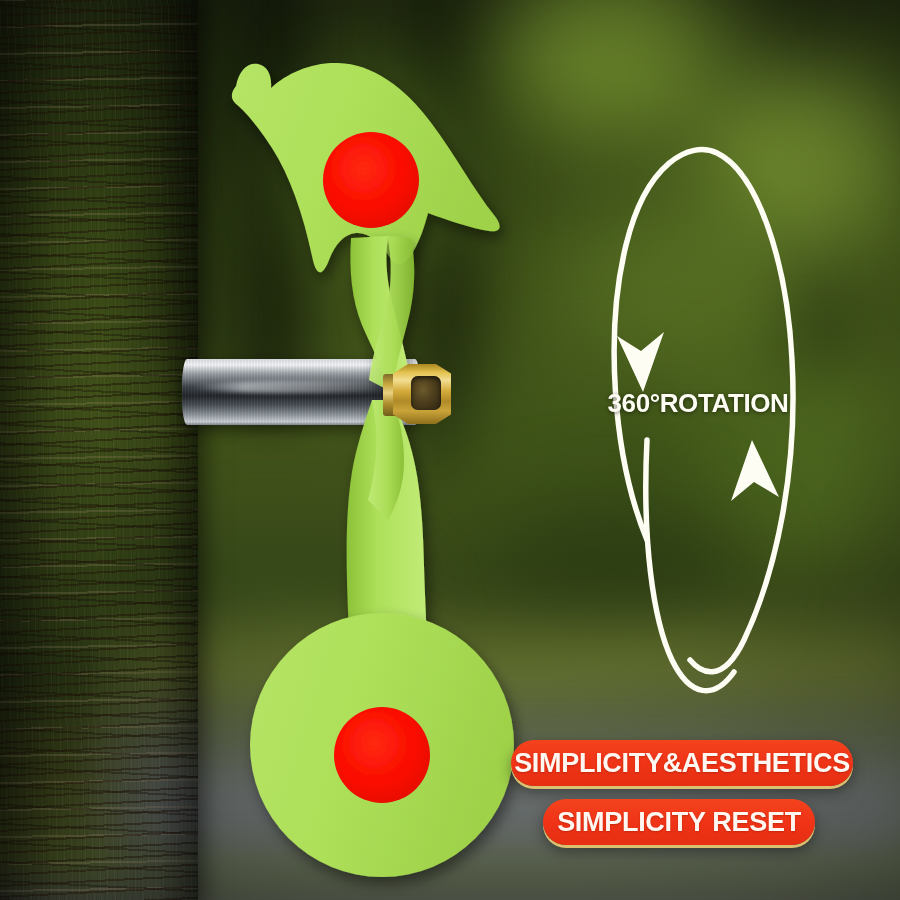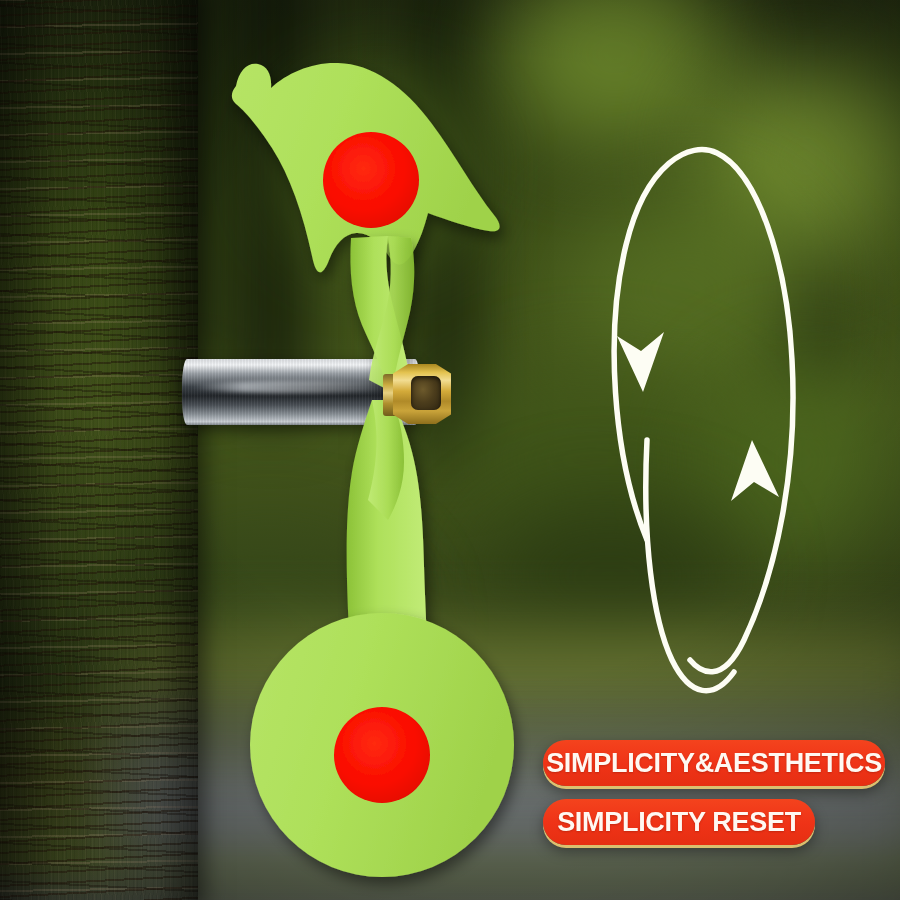--- a/index.html
+++ b/index.html
@@ -248,21 +248,21 @@
     font-weight: bold;
     font-family: "Liberation Sans", sans-serif;
     letter-spacing: -0.3px;
     white-space: nowrap;
     box-shadow:
       0 3px 0 0 rgba(246,214,120,0.85),
       0 6px 14px rgba(0,0,0,0.40);
     text-shadow: 0 1px 2px rgba(120,20,0,0.35);
   }
   #badge-1 {
-    left: 543px;
+    left: 511px;
     top: 740px;
     width: 342px;
     height: 46px;
     border-radius: 23px;
     font-size: 27px;
   }
   #badge-2 {
     left: 543px;
     top: 799px;
     width: 272px;
@@ -311,20 +311,21 @@
              C 757,172 787,260 792,360 C 798,468 777,570 744,640
              C 722,686 700,672 690,660" fill="none" stroke="#FDFDF4" stroke-width="5.5" stroke-linecap="round"></path>
 
     <path d="M 647,440 C 642,540 653,620 672,660 C 690,697 714,700 734,672" fill="none" stroke="#FDFDF4" stroke-width="5.5" stroke-linecap="round"></path>
 
     <path d="M 643,392 L 617,336 L 641,351 L 664,332 Z" fill="#FDFDF4"></path>
 
     <path d="M 752,440 L 779,497 L 754,482 L 731,501 Z" fill="#FDFDF4"></path>
   </svg>
 
+  <div class="rot-label">360°ROTATION</div>
 
   <div class="rod">
     <div class="rod-grain"></div>
     <div class="rod-spec"></div>
   </div>
 
   <svg class="target-svg" viewBox="0 0 900 900">
     <defs>
       <linearGradient id="greenGrad" x1="0" y1="0" x2="1" y2="0.3">
         <stop offset="0%" stop-color="#B6E466"></stop>

